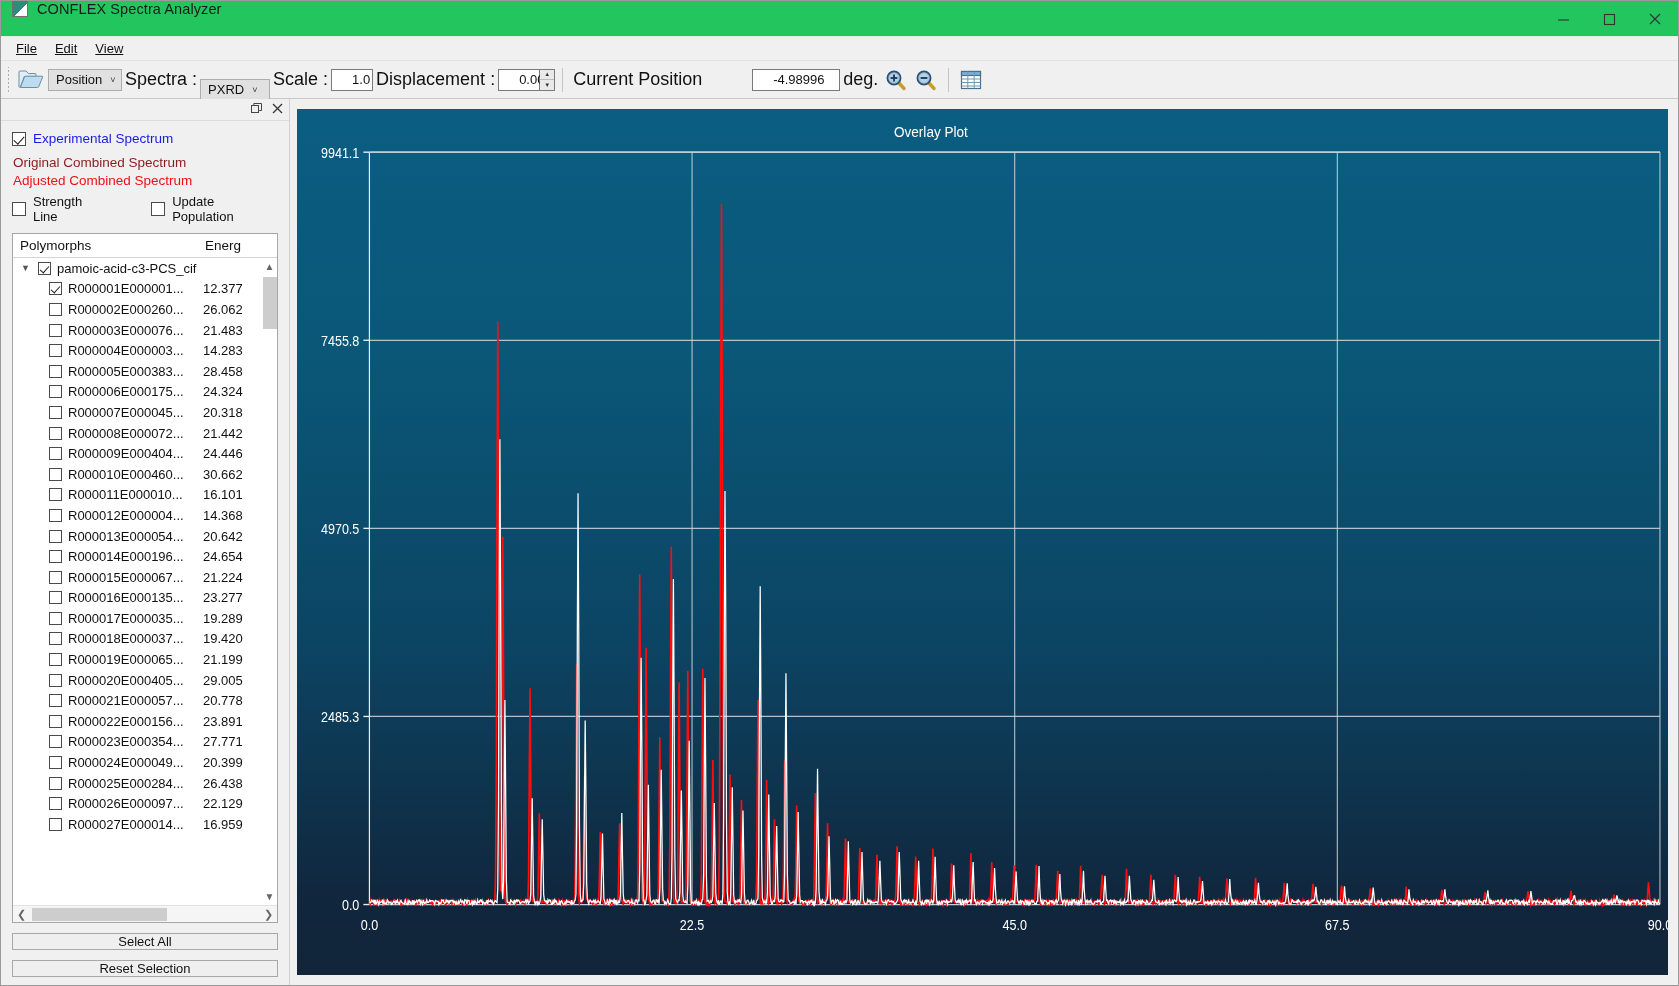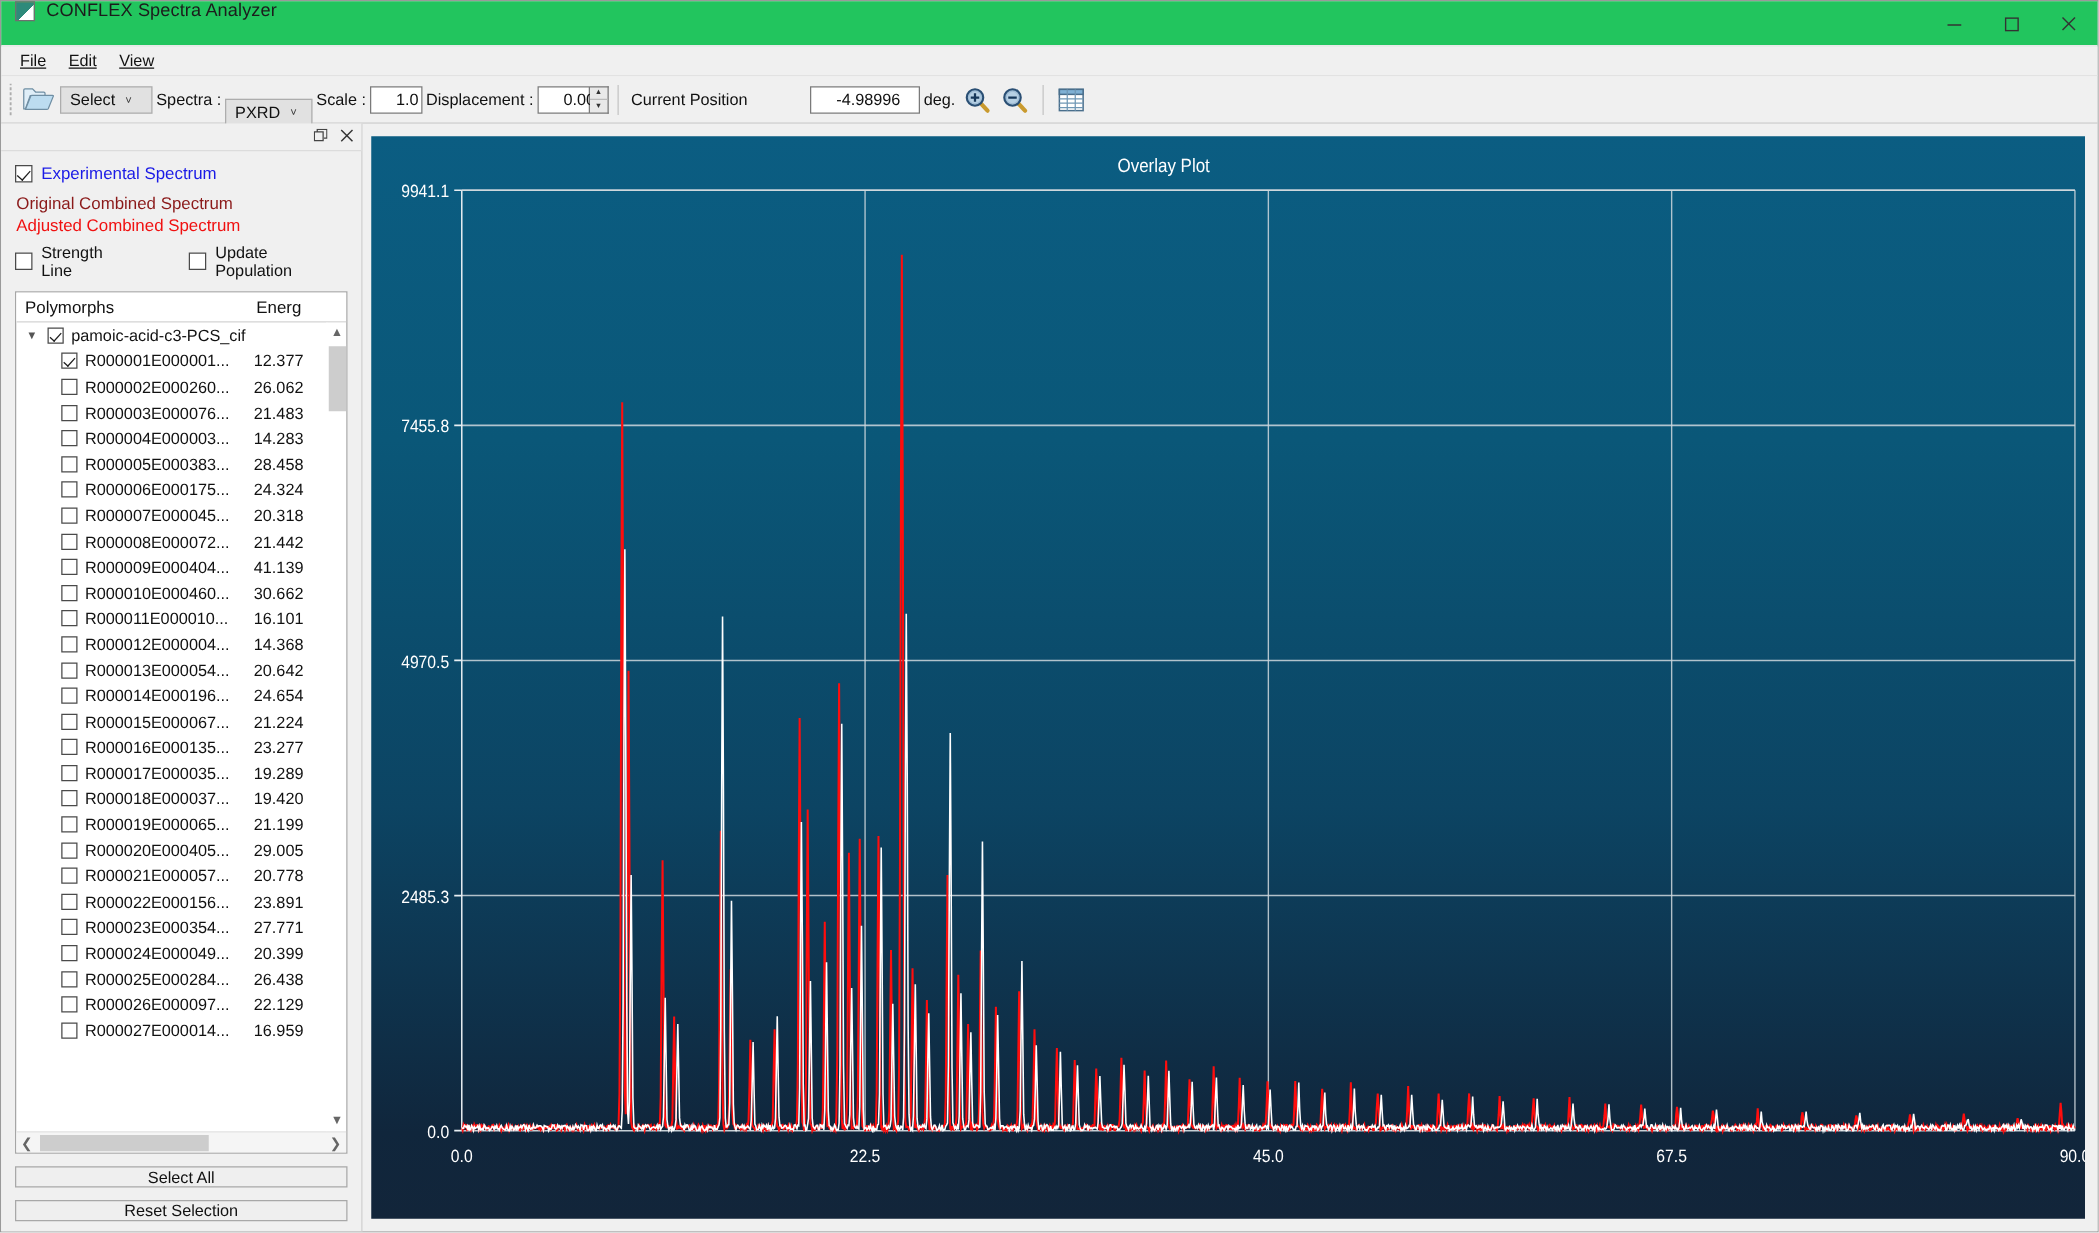--- a/index.html
+++ b/index.html
@@ -77,21 +77,21 @@
   }
   .tool-sep {
     width: 1px; height: 24px; background: #c3c3c3; margin: 0 7px; flex:none;
   }
   .sel {
     height: 22px; background: #e1e1e1; border: 1px solid #adadad;
     display: flex; align-items: center; padding: 0 4px 0 7px;
     font-size: 13px; color: #111; flex: none; gap: 8px;
   }
   .sel .cv { font-size: 9px; color: #333; }
-  .tlabel { font-size: 13px; color: #111; padding: 0 3px; white-space: nowrap; }
+  .tlabel { font-size: 18px; color: #111; padding: 0 3px; white-space: nowrap; }
   .tinput {
     height: 22px; border: 1px solid #7a7a7a; background: #fff;
     font-size: 13px; color: #111; padding: 0 20px;
     display: flex; align-items: center; flex: none;
   }
   .spin {
     display:flex; flex-direction: column; width: 15px; height: 22px;
     border:1px solid #7a7a7a; border-left: none; background:#e9e9e9; flex:none;
   }
   .spin div {
@@ -241,21 +241,21 @@
     <div class="grip"></div>
 
     <div class="tool-open">
       <svg width="26" height="21" viewBox="0 0 26 21">
         <path d="M1 18 L1 3 Q1 2 2 2 L8 2 L10.5 4.6 L17 4.6 Q18 4.6 18 5.6 L18 7.5 L6.2 7.5 L2.4 18 Z" fill="#dfeef8" stroke="#6f8ea3" stroke-width="1"></path>
         <path d="M2.4 18.5 L6.6 7.8 Q6.8 7.2 7.6 7.2 L24 7.2 Q25 7.2 24.6 8.1 L20.6 18 Q20.3 18.5 19.4 18.5 Z" fill="#bcdcf0" stroke="#6f8ea3" stroke-width="1"></path>
       </svg>
     </div>
 
     <div class="sel" style="width:74px;">
-      <span>Select</span>
+      <span>Position</span>
       <span class="cv">˅</span>
     </div>
 
     <span class="tlabel">Spectra :</span>
 
     <div class="sel" style="width:70px;margin-top:20px;">
       <span>PXRD</span>
       <span class="cv">˅</span>
     </div>
 
@@ -421,21 +421,21 @@
                     <span class="cbx"></span>
                     <span>R000008E000072...</span>
                   </div>
                   <div class="val">21.442</div>
                 </div>
                 <div class="row child">
                   <div class="name">
                     <span class="cbx"></span>
                     <span>R000009E000404...</span>
                   </div>
-                  <div class="val">41.139</div>
+                  <div class="val">24.446</div>
                 </div>
                 <div class="row child">
                   <div class="name">
                     <span class="cbx"></span>
                     <span>R000010E000460...</span>
                   </div>
                   <div class="val">30.662</div>
                 </div>
                 <div class="row child">
                   <div class="name">

